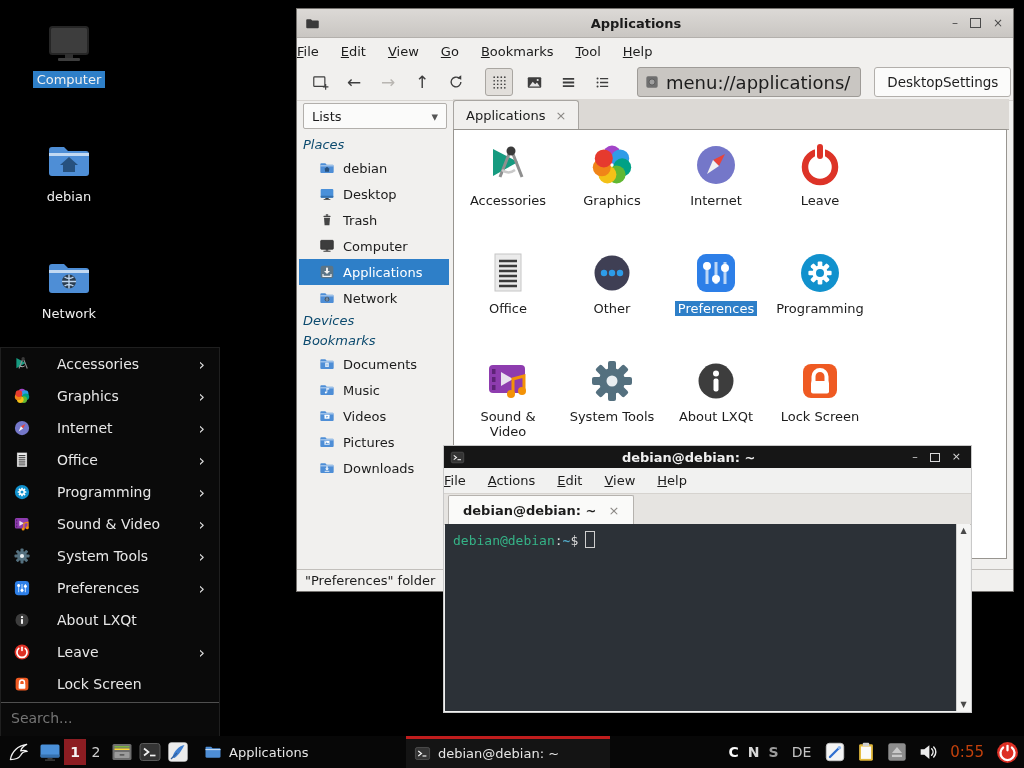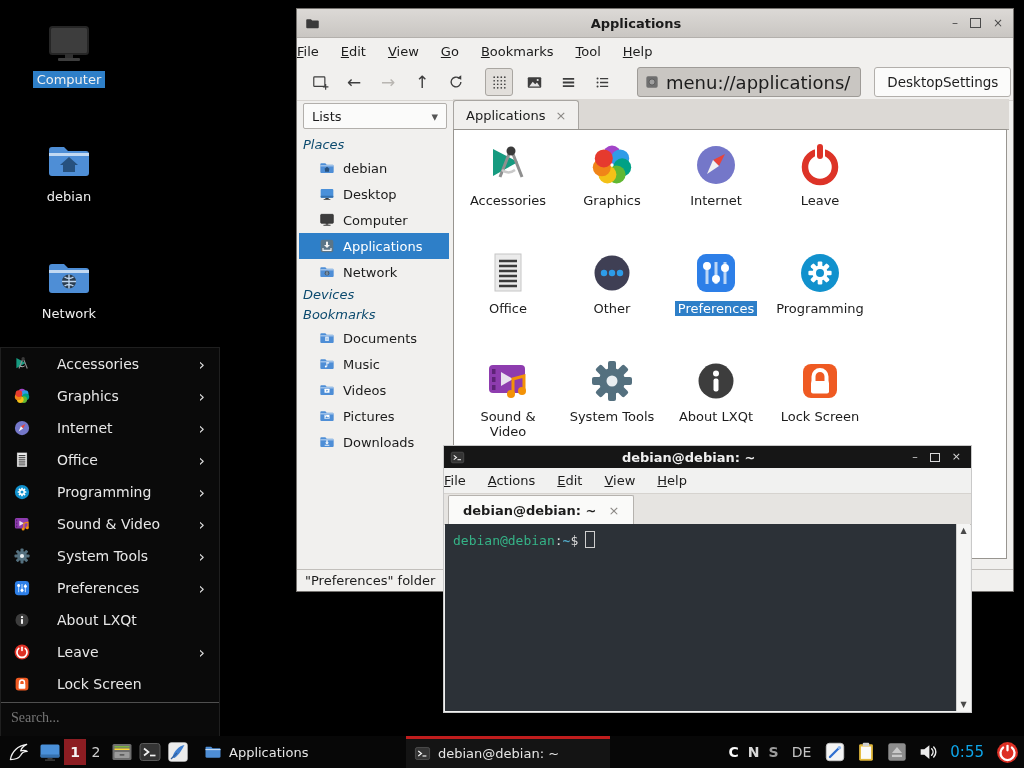--- a/index.html
+++ b/index.html
@@ -10,21 +10,21 @@
   
   .dicon{position:absolute;width:96px;text-align:center;cursor:default;}
   .dicon .glyph{width:48px;height:48px;margin:0 auto;}
   .dicon .dlabel{display:inline-block;margin-top:3px;color:#f0f0f0;padding:1px 4px;font-size:13px;}
   .dicon .dlabel.sel{background:#2e7fc8;}
   
   #startmenu{left:0;top:347px;width:218px;height:388px;background:#0a0a0a;border:1px solid #1f1f1f;z-index:30;}
   .smi{display:flex;align-items:center;height:32px;padding-left:12px;color:#e8e8e8;font-size:14px;}
   .smi .lbl{margin-left:26px;flex:1;}
   .smi .arr{margin-right:14px;color:#dcdcdc;font-size:16px;}
-  .smsearch{display:flex;align-items:center;height:30px;border-top:1px solid #4f4f4f;margin-top:2px;font-family:Liberation Serif, serif;}
+  .smsearch{display:flex;align-items:center;height:30px;border-top:1px solid #4f4f4f;margin-top:2px;}
   .smsearch input{background:transparent;border:none;outline:none;color:#9a9a9a;font-size:14px;
                   padding-left:10px;width:190px;font-family:inherit;}
   
   .win{position:absolute;box-sizing:border-box;}
   
   #fm{left:296px;top:8px;width:718px;height:584px;background:#f1f0ee;border:1px solid #75726f;z-index:10;}
   #fm .tb{height:28px;background:linear-gradient(#dcd9d6,#c9c6c2);display:flex;align-items:center;
           border-bottom:1px solid #b3b0ac;}
   #fm .tb .ttl{flex:1;text-align:center;font-weight:bold;color:#1b1b1b;}
   .winbtns{display:flex;align-items:center;gap:12px;margin-right:10px;}
@@ -83,21 +83,21 @@
   .tscroll span{font-size:8px;color:#4a4a4a;}
   .cur{display:inline-block;width:8px;height:15px;border:1px solid #cfcfcf;vertical-align:-3px;margin-left:7px;}
   
   #taskbar{left:0;top:736px;width:1024px;height:32px;background:#070707;z-index:40;}
   .tbi{position:absolute;display:flex;align-items:center;justify-content:center;}
   .ws{width:22px;height:26px;top:3px;font-size:14px;display:flex;align-items:center;justify-content:center;}
   .task{height:32px;display:flex;align-items:center;gap:7px;padding-left:8px;box-sizing:border-box;color:#e6e6e6;}
   .task.active{border-top:3px solid #c01d1d;background:#141414;}
   #tray{position:absolute;right:4px;top:0;height:32px;display:flex;align-items:center;gap:9px;}
   #tray .led{font-weight:bold;font-size:14px;}
-  .clock{color:#0ea5e9;font-size:15px;margin:8px 2px;}
+  .clock{color:#c2410c;font-size:15px;margin:8px 2px;}
 </style>
 </head>
 <body>
 
 <svg width="0" height="0" style="position:absolute">
 <defs>
 <symbol id="sy-folder" viewBox="0 0 48 48">
         <path d="M4 13c0-2 1-3 3-3h12l4 4h18c2 0 3 1 3 3v19c0 2-1 3-3 3H7c-2 0-3-1-3-3z" fill="#4e8ed6"></path>
         <rect x="4" y="16" width="40" height="3" fill="#c2d9f2"></rect>
       </symbol>
@@ -438,20 +438,26 @@
         <span>debian</span>
       </div>
       <div class="side-i">
         <svg class="ic" width="16" height="16">
             <use href="#sy-showdesktop"></use>
           </svg>
         <span>Desktop</span>
       </div>
       <div class="side-i">
         <svg class="ic" width="16" height="16">
+            <use href="#sy-trash"></use>
+          </svg>
+        <span>Trash</span>
+      </div>
+      <div class="side-i">
+        <svg class="ic" width="16" height="16">
             <use href="#sy-computer"></use>
           </svg>
         <span>Computer</span>
       </div>
       <div class="side-i sel">
         <svg class="ic" width="16" height="16">
             <use href="#sy-apps"></use>
           </svg>
         <span>Applications</span>
       </div>

